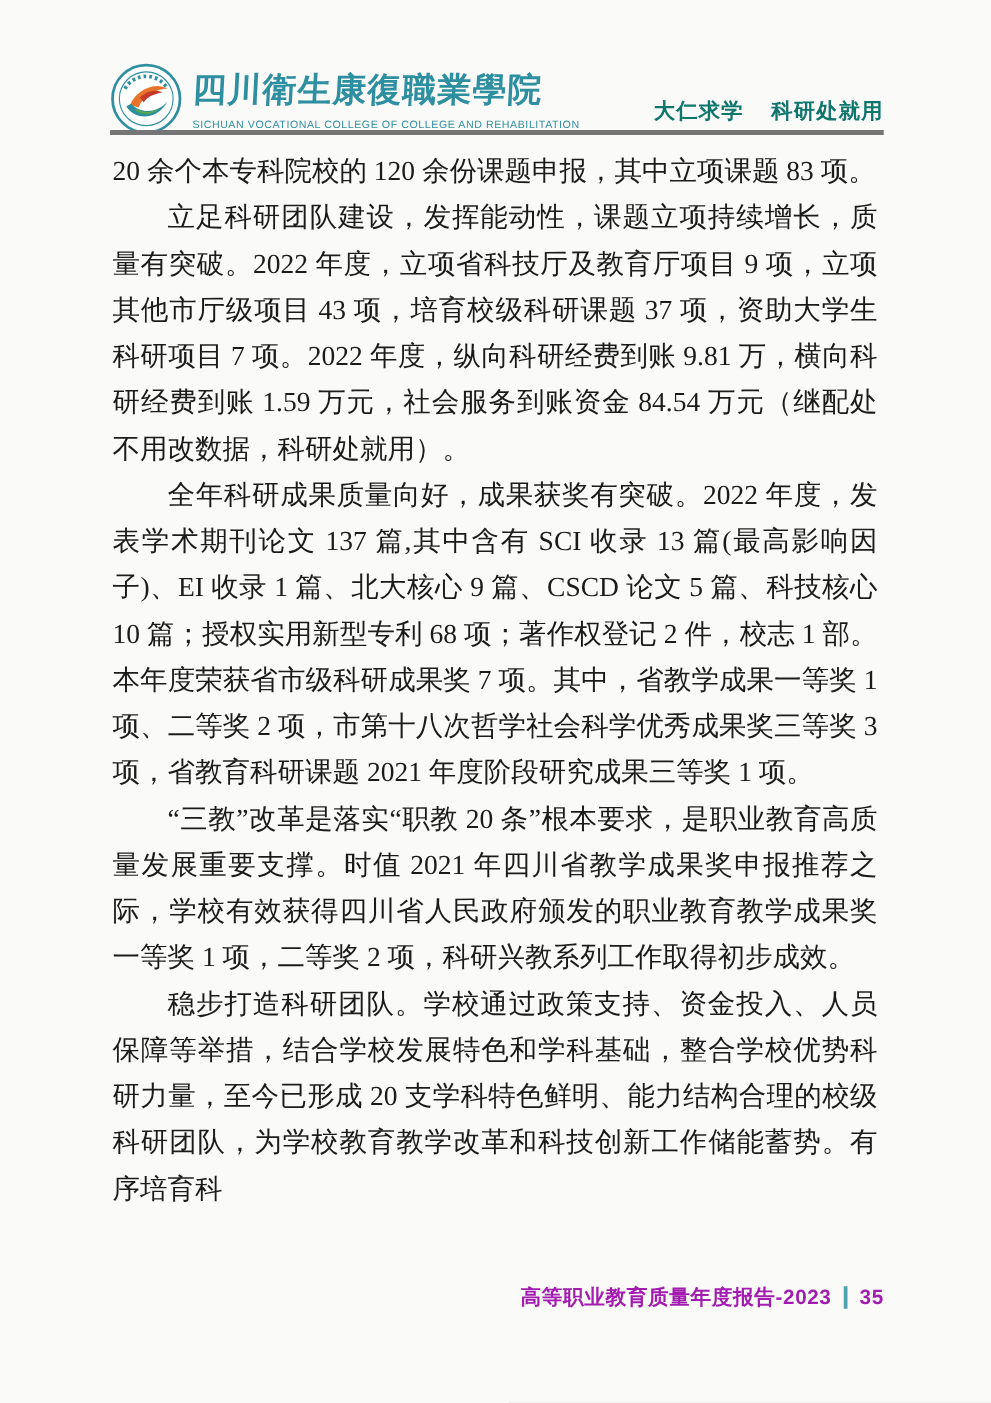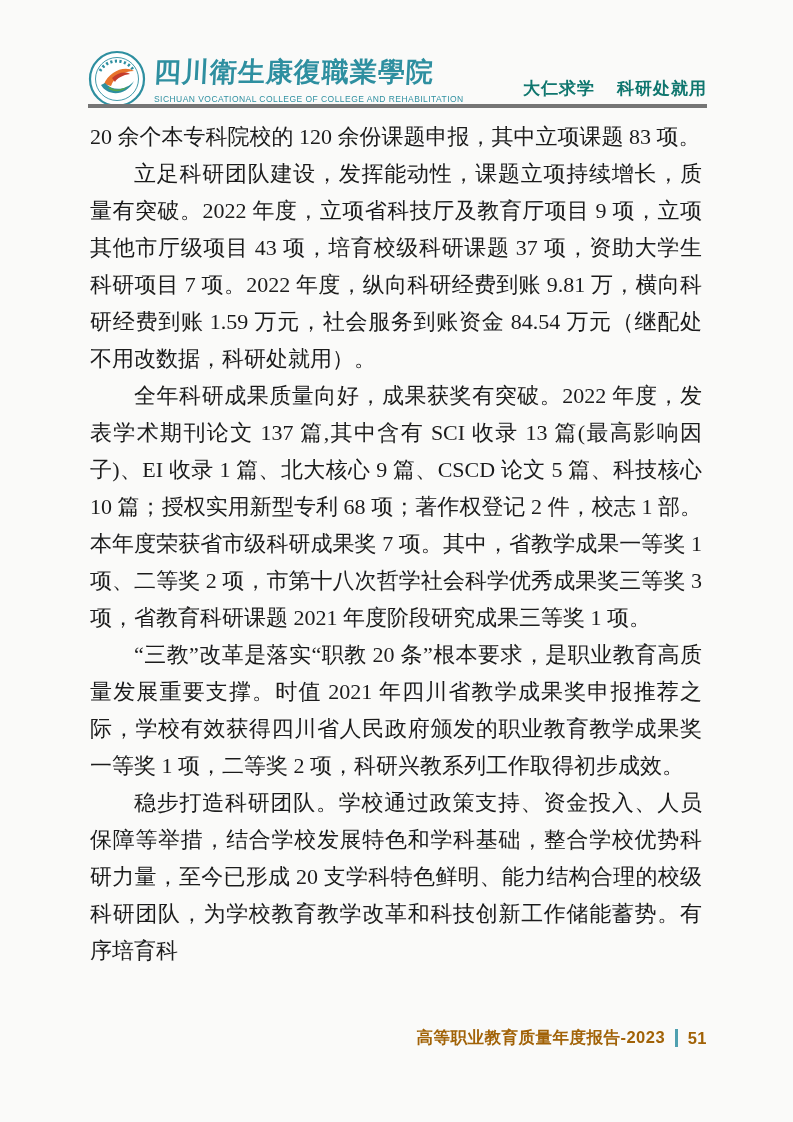--- a/index.html
+++ b/index.html
@@ -91,21 +91,21 @@
   .footer {
     position: absolute;
     right: 86px;
     top: 1027px;
     display: flex;
     align-items: center;
     gap: 10px;
     font-family: "Liberation Sans", sans-serif;
     font-weight: bold;
     font-size: 16.5px;
-    color: #a16207;
+    color: #a21caf;
     letter-spacing: 0.5px;
   }
   .footer-sep { width: 2.5px; height: 18px; background: #4fa0b0; }
 </style>
 </head>
 <body>
 
 <div class="page">
 
   <header class="header">
@@ -136,16 +136,16 @@
     <p class="para">20 余个本专科院校的 120 余份课题申报，其中立项课题 83 项。</p>
     <p class="para indent">立足科研团队建设，发挥能动性，课题立项持续增长，质量有突破。2022 年度，立项省科技厅及教育厅项目 9 项，立项其他市厅级项目 43 项，培育校级科研课题 37 项，资助大学生科研项目 7 项。2022 年度，纵向科研经费到账 9.81 万，横向科研经费到账 1.59 万元，社会服务到账资金 84.54 万元（继配处不用改数据，科研处就用）。</p>
     <p class="para indent">全年科研成果质量向好，成果获奖有突破。2022 年度，发表学术期刊论文 137 篇,其中含有 SCI 收录 13 篇(最高影响因子)、EI 收录 1 篇、北大核心 9 篇、CSCD 论文 5 篇、科技核心 10 篇；授权实用新型专利 68 项；著作权登记 2 件，校志 1 部。本年度荣获省市级科研成果奖 7 项。其中，省教学成果一等奖 1 项、二等奖 2 项，市第十八次哲学社会科学优秀成果奖三等奖 3 项，省教育科研课题 2021 年度阶段研究成果三等奖 1 项。</p>
     <p class="para indent">“三教”改革是落实“职教 20 条”根本要求，是职业教育高质量发展重要支撑。时值 2021 年四川省教学成果奖申报推荐之际，学校有效获得四川省人民政府颁发的职业教育教学成果奖一等奖 1 项，二等奖 2 项，科研兴教系列工作取得初步成效。</p>
     <p class="para indent">稳步打造科研团队。学校通过政策支持、资金投入、人员保障等举措，结合学校发展特色和学科基础，整合学校优势科研力量，至今已形成 20 支学科特色鲜明、能力结构合理的校级科研团队，为学校教育教学改革和科技创新工作储能蓄势。有序培育科</p>
   </main>
 
   <footer class="footer">
     <span class="footer-title">高等职业教育质量年度报告-2023</span>
     <span class="footer-sep"></span>
-    <span class="footer-page">51</span>
+    <span class="footer-page">35</span>
   </footer>
 
 </div>
 
 </body></html>

